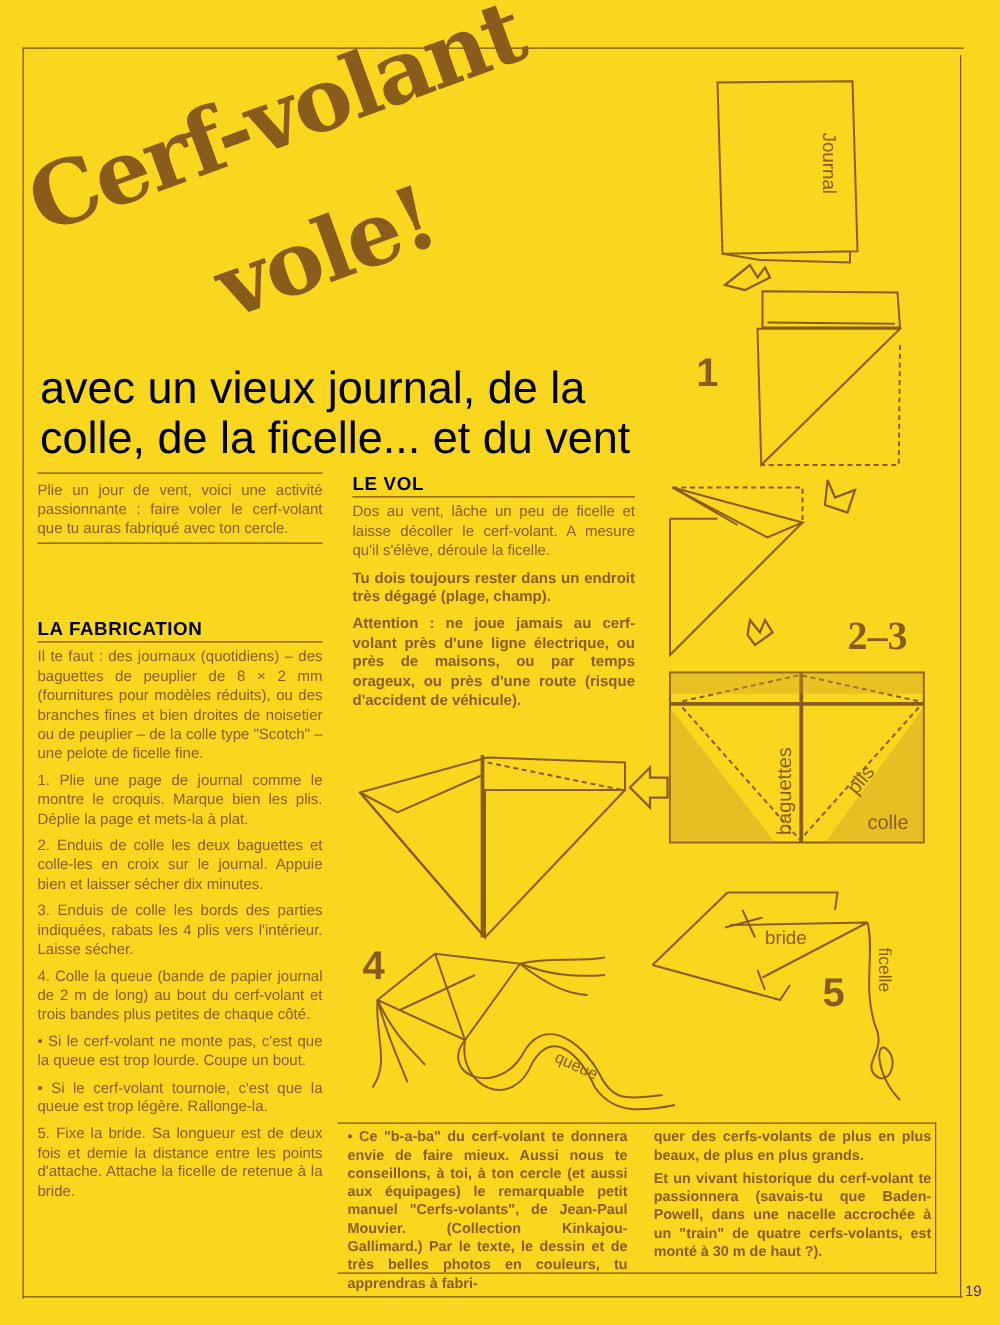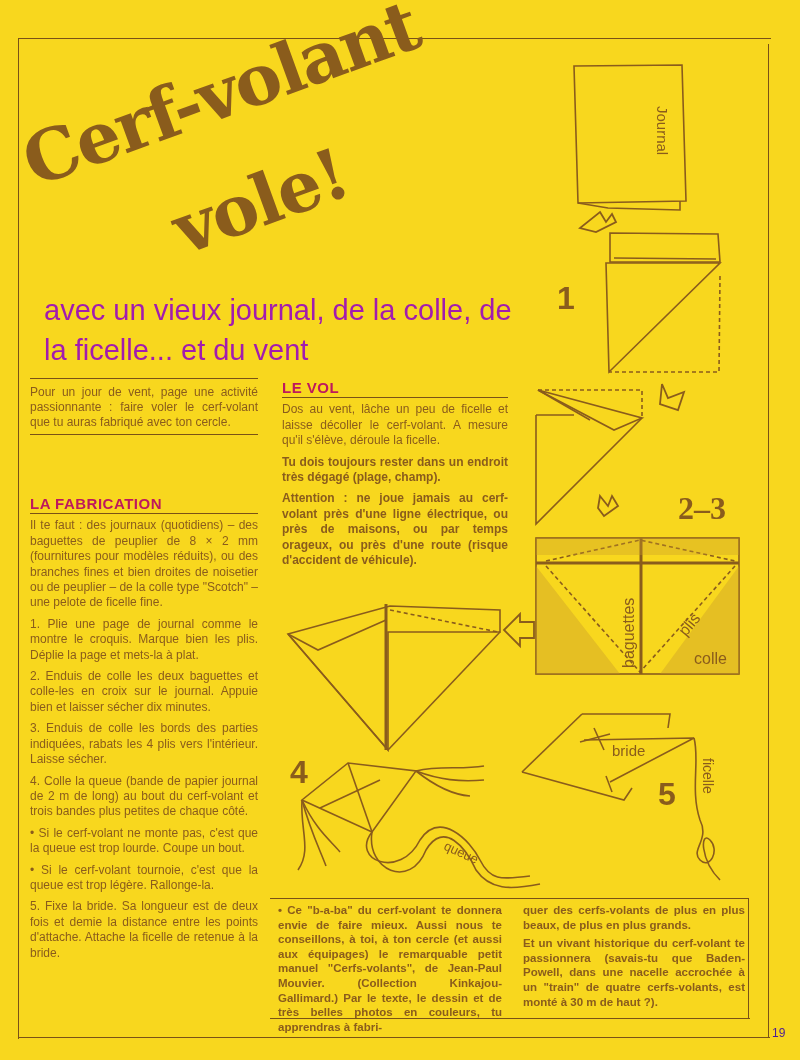--- a/index.html
+++ b/index.html
@@ -28,36 +28,36 @@
     position:absolute; left:40px; top:60px; width:470px; height:230px;
   }
   .title-line {
     position:absolute; font-family:"DejaVu Serif", serif; font-weight:bold;
     color:#8a5c1c; white-space:nowrap; transform-origin:left bottom;
     letter-spacing:-2px;
   }
   .title-1 { left:0; top:60px; font-size:70px; transform:rotate(-20deg); }
   .title-2 { left:150px; top:128px; font-size:70px; transform:rotate(-20deg); }
   .subtitle {
-    position:absolute; left:44px; top:290px; width:480px;
-    font-size:29px; line-height:40px; color:#a21caf;
+    position:absolute; left:32px; top:290px; width:480px;
+    font-size:36px; line-height:40px; color:#000000;
   }
   .intro {
     position:absolute; left:30px; top:378px; width:228px;
     border-top:1.5px solid #7a5216; border-bottom:1.5px solid #7a5216;
     padding:6px 0 4px 0; font-size:12px; line-height:15px; text-align:justify;
   }
   .col { position:absolute; font-size:12px; line-height:15.4px; text-align:justify; }
   .col p { margin:0 0 6px 0; }
   .col-left { left:30px; top:496px; width:228px; }
   .col-mid { left:282px; top:380px; width:226px; }
   .section-heading {
     font-size:15px; font-weight:bold; letter-spacing:0.5px;
     border-bottom:1.5px solid #7a5216; padding-bottom:2px; margin-bottom:4px;
-    color:#be185d;
+    color:#000000;
   }
   .bold { font-weight:bold; }
   .bottom-box {
     position:absolute; left:270px; top:898px; width:478px;
     border-right:1.5px solid #7a5216; border-top:1.5px solid #7a5216;
     height:120px;
   }
   .col-b1 { left:278px; top:903px; width:224px; font-weight:bold; font-size:11.5px; line-height:14.6px; }
   .col-b2 { left:523px; top:903px; width:222px; font-weight:bold; font-size:11.5px; line-height:14.6px; }
   .col-b1 p, .col-b2 p { margin:0 0 4px 0; }
@@ -82,21 +82,21 @@
 <div class="frame-right"></div>
 <div class="frame-bottom"></div>
 <div class="page-number">19</div>
 
 <div class="title-wrap">
   <div class="title-line title-1">Cerf-volant</div>
   <div class="title-line title-2">vole!</div>
 </div>
 <div class="subtitle">avec un vieux journal, de la colle, de la ficelle... et du vent</div>
 
-<div class="intro">Pour un jour de vent, page une activité passionnante : faire voler le cerf-volant que tu auras fabriqué avec ton cercle.</div>
+<div class="intro">Plie un jour de vent, voici une activité passionnante : faire voler le cerf-volant que tu auras fabriqué avec ton cercle.</div>
 
 <div class="col col-left">
   <div class="section-heading">LA FABRICATION</div>
   <p>Il te faut : des journaux (quotidiens) – des baguettes de peuplier de 8 × 2 mm (fournitures pour modèles réduits), ou des branches fines et bien droites de noisetier ou de peuplier – de la colle type "Scotch" – une pelote de ficelle fine.</p>
   <p>1. Plie une page de journal comme le montre le croquis. Marque bien les plis. Déplie la page et mets-la à plat.</p>
   <p>2. Enduis de colle les deux baguettes et colle-les en croix sur le journal. Appuie bien et laisser sécher dix minutes.</p>
   <p>3. Enduis de colle les bords des parties indiquées, rabats les 4 plis vers l'intérieur. Laisse sécher.</p>
   <p>4. Colle la queue (bande de papier journal de 2 m de long) au bout du cerf-volant et trois bandes plus petites de chaque côté.</p>
   <p>• Si le cerf-volant ne monte pas, c'est que la queue est trop lourde. Coupe un bout.</p>
   <p>• Si le cerf-volant tournoie, c'est que la queue est trop légère. Rallonge-la.</p>

